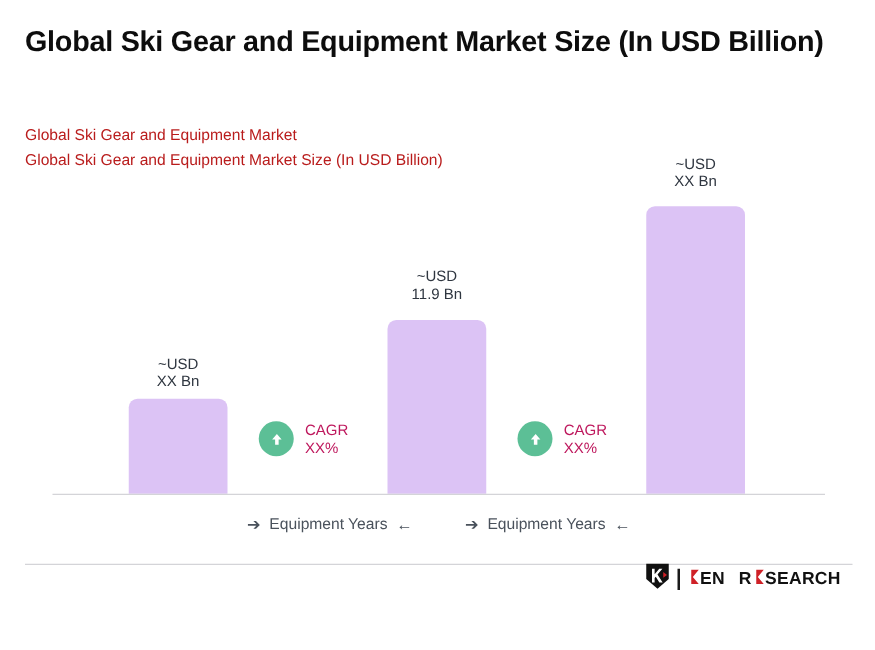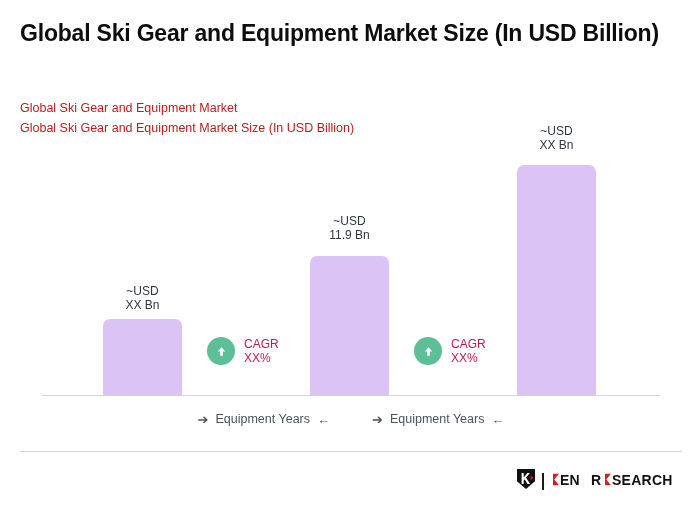--- a/index.html
+++ b/index.html
@@ -142,21 +142,21 @@
     position: absolute;
     left: 20px;
     top: 465px;
     font-size: 12.5px;
     color: #4a525c;
     white-space: nowrap;
   }
   .brand {
     position: absolute;
     right: 30px;
-    top: 468px;
+    top: 450px;
     display: flex;
     align-items: center;
     gap: 6px;
   }
   .brand-mark { display: block; }
   .brand-bar {
     width: 2px;
     height: 17px;
     background: #1a1a1a;
   }

